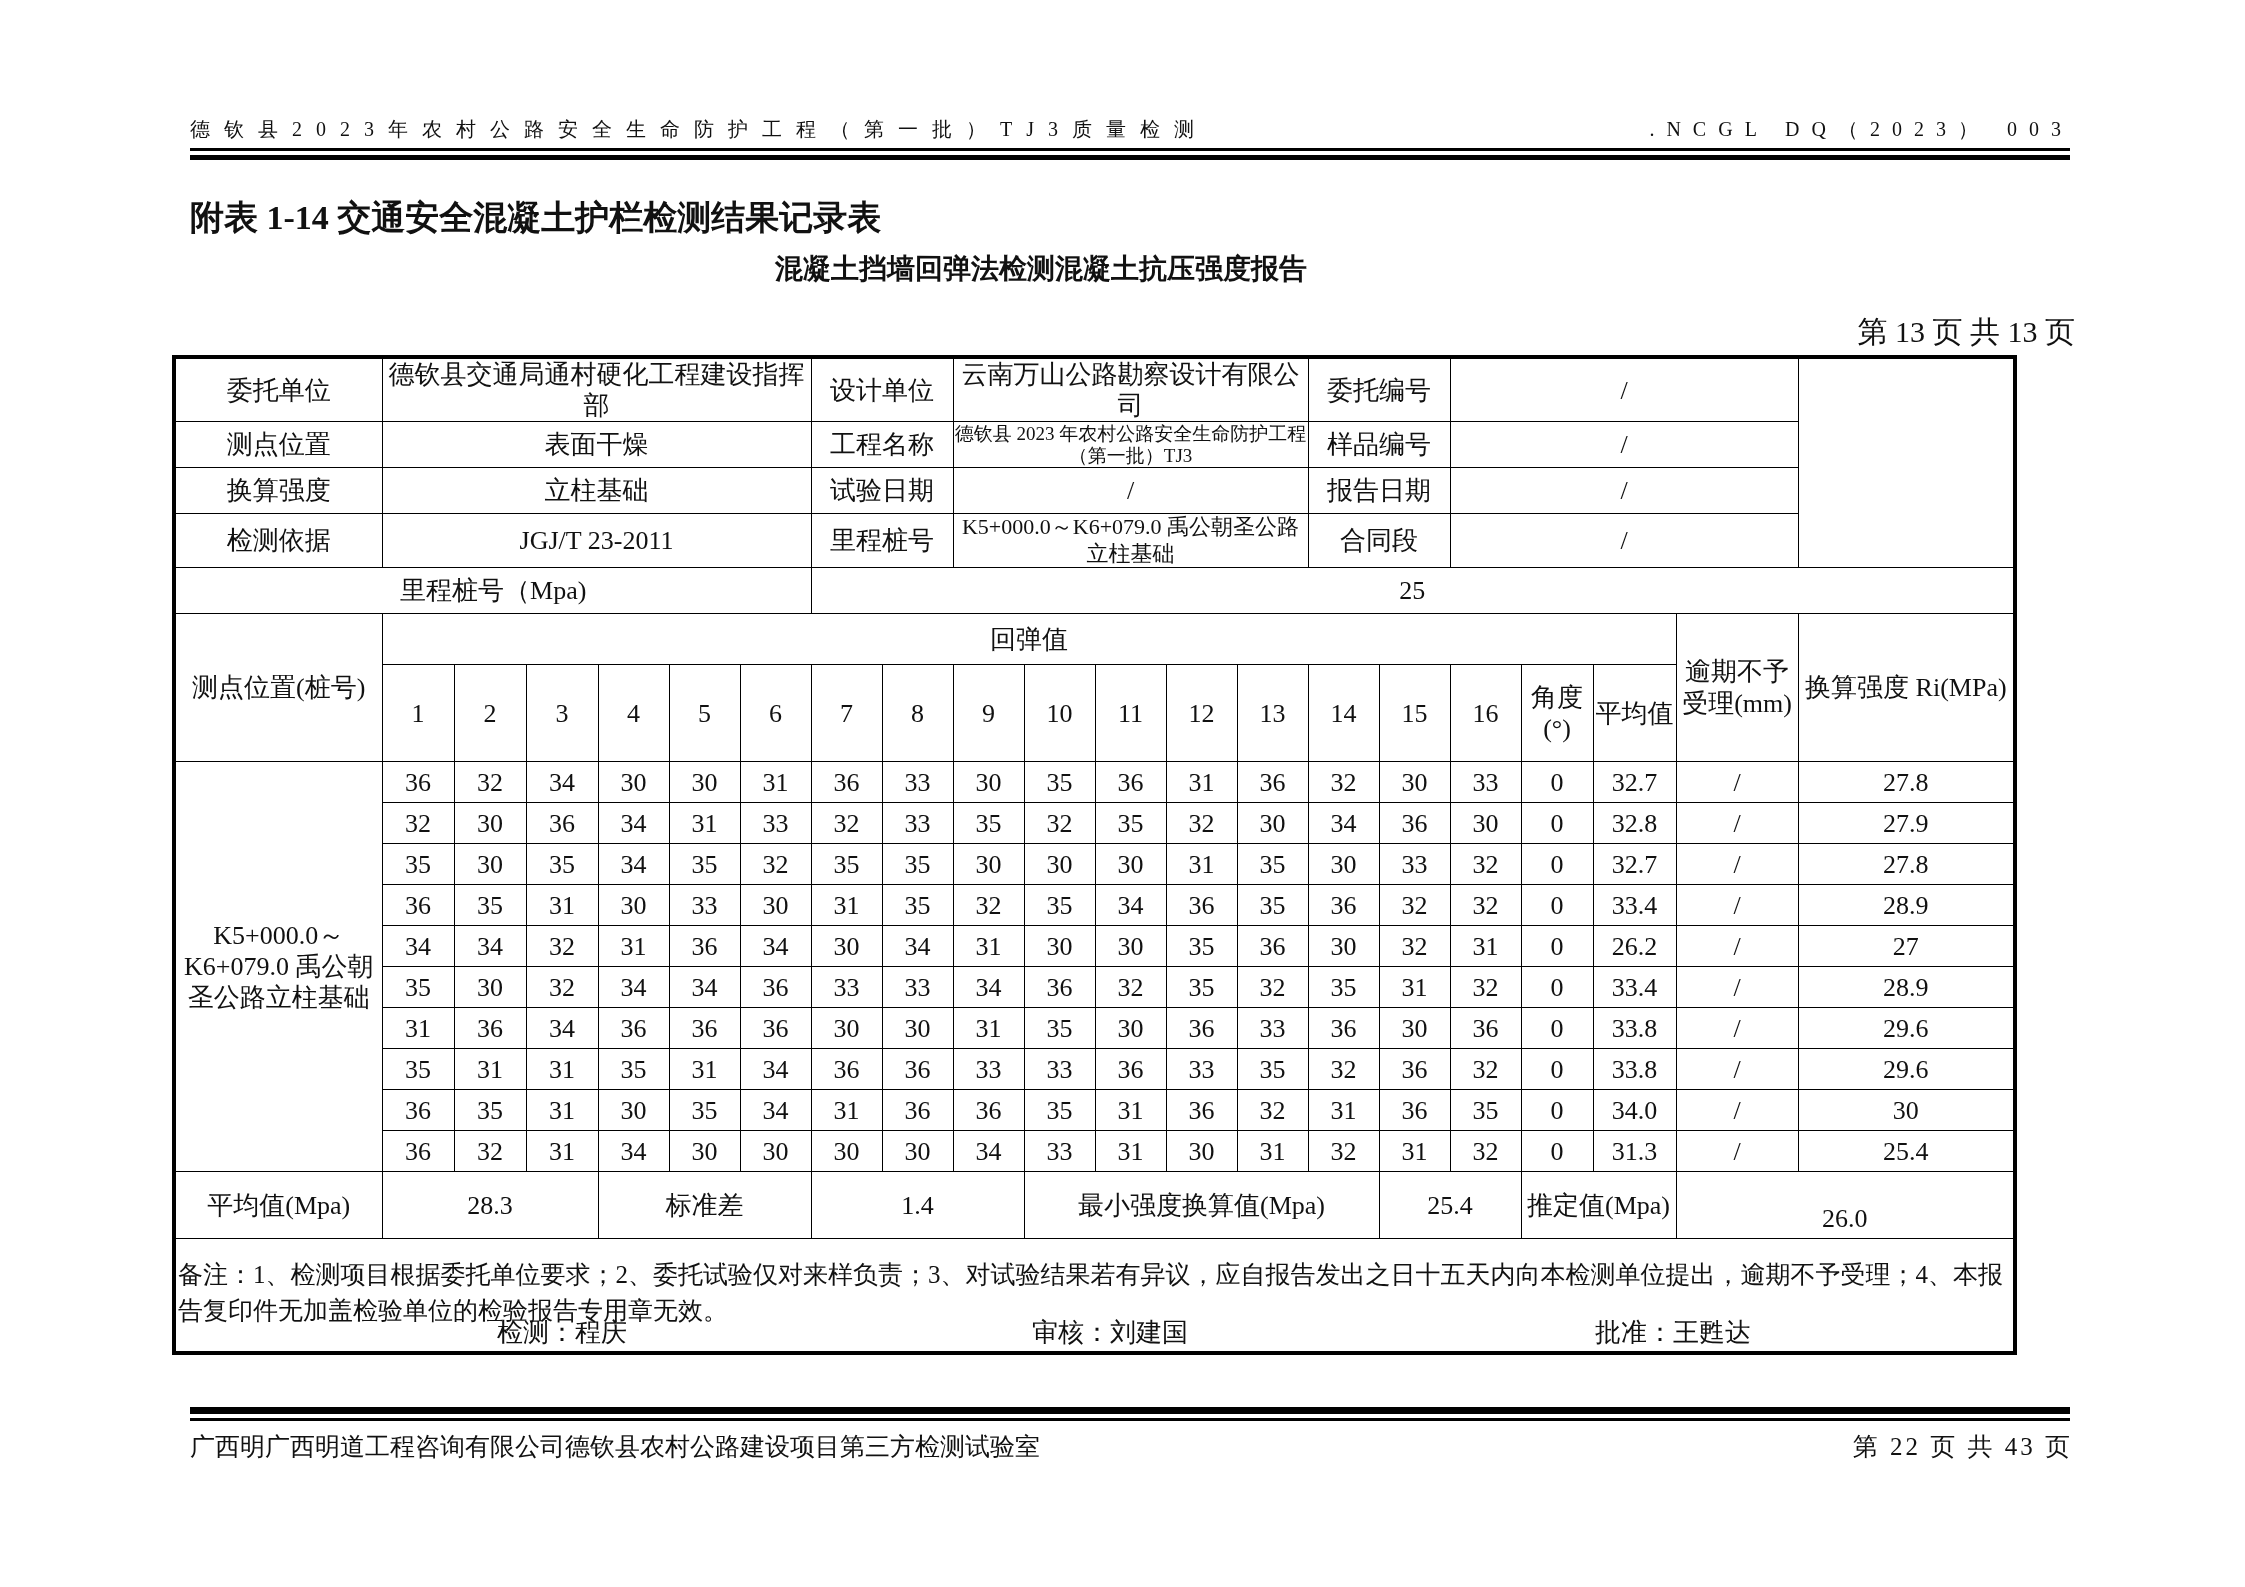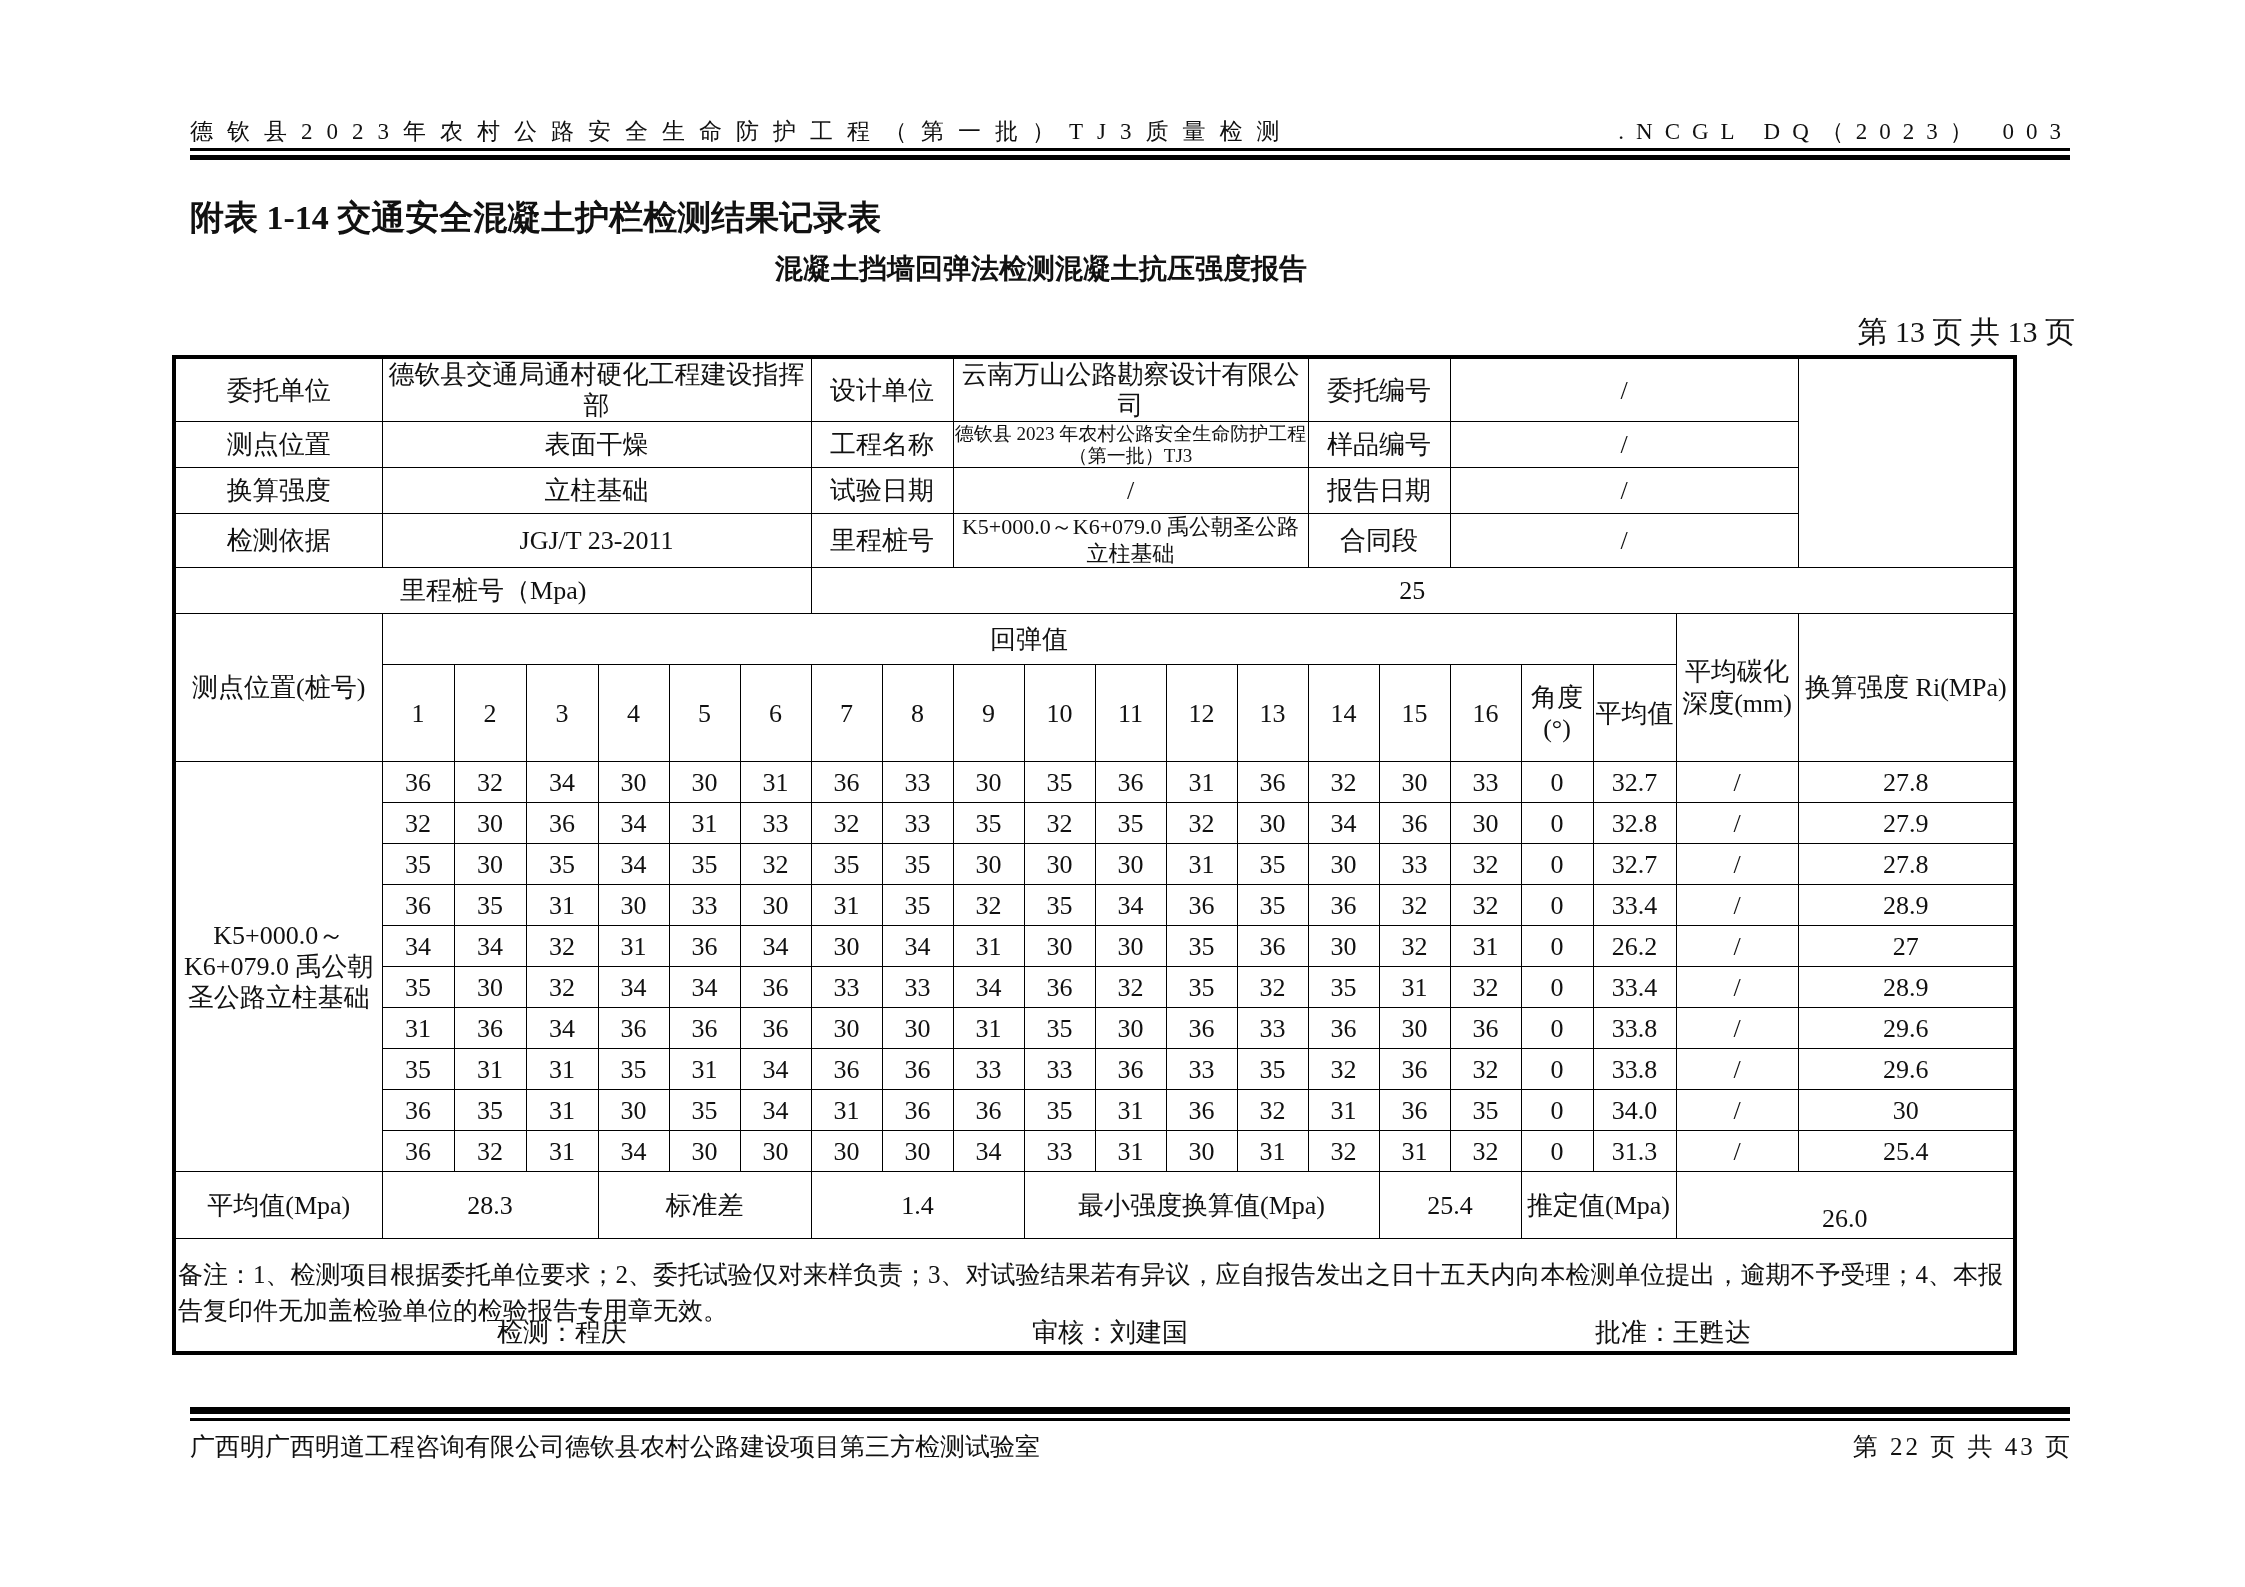--- a/index.html
+++ b/index.html
@@ -1,19 +1,19 @@
 <!DOCTYPE html>
 <html><head>
 <meta charset="utf-8">
 <style>
   html, body { margin:0; padding:0; background:#ffffff; }
   body { width:2245px; height:1587px; position:relative; overflow:hidden;
          font-family:"Liberation Serif","DejaVu Serif",serif; color:#111; }
   .abs { position:absolute; }
-  .hdr-text { top:116px; font-size:23px; letter-spacing:14px; white-space:nowrap;text-align:right; }
+  .hdr-text { top:116px; font-size:20px; letter-spacing:14px; white-space:nowrap;text-align:right; }
   .rule { left:190px; width:1880px; background:#000; }
   .caption { font-weight:bold; font-size:34px; white-space:nowrap; }
   .pageno { font-size:30px; white-space:nowrap; }
   
   table.report { position:absolute; left:172px; top:355px; width:1788px;
                  border-collapse:collapse; table-layout:fixed; border:4px solid #000; }
   table.report td { border:1.5px solid #000; text-align:center; vertical-align:middle;
                     padding:0; font-size:26px; line-height:1.2; overflow:hidden; }
   .info td { height:45px; }
   .small { font-size:19px !important; line-height:1.15 !important; }
@@ -97,21 +97,21 @@
     <td colspan="4">/</td>
   </tr>
   <tr class="info">
     <td colspan="7">里程桩号（Mpa)</td>
     <td colspan="14">25</td>
   </tr>
 
   <tr class="hd-top">
     <td rowspan="2">测点位置(桩号)</td>
     <td colspan="18">回弹值</td>
-    <td rowspan="2">平均碳化深度(mm)</td>
+    <td rowspan="2">逾期不予受理(mm)</td>
     <td rowspan="2">换算强度 Ri(MPa)</td>
   </tr>
   <tr class="hd-bot">
     <td>1</td>
     <td>2</td>
     <td>3</td>
     <td>4</td>
     <td>5</td>
     <td>6</td>
     <td>7</td>

